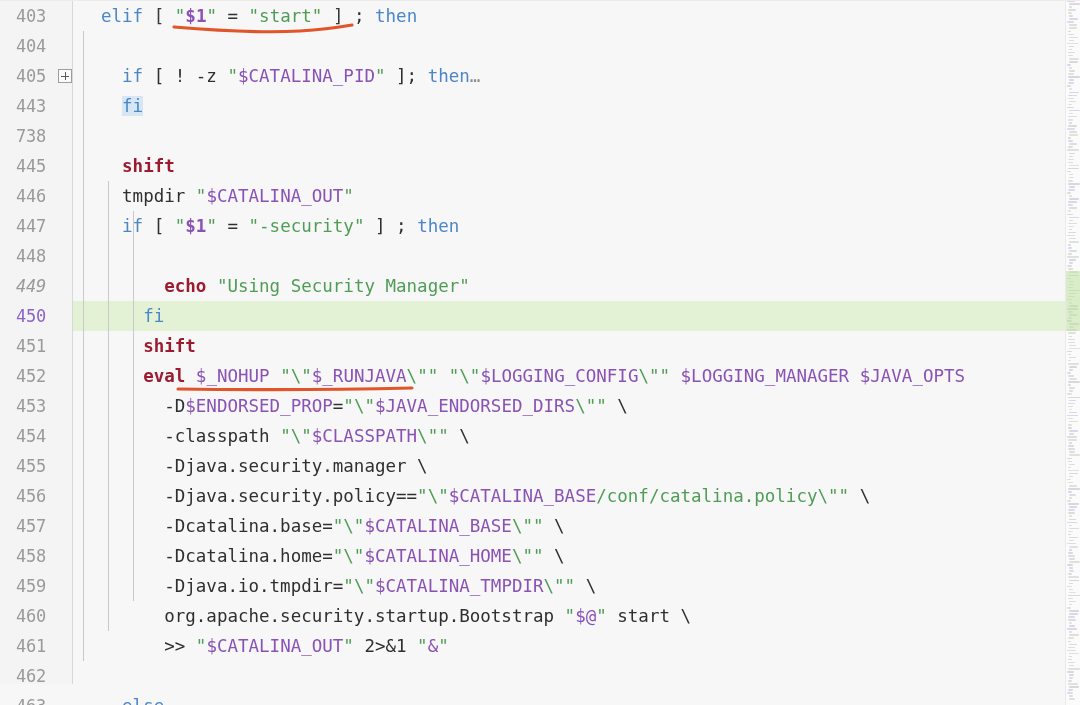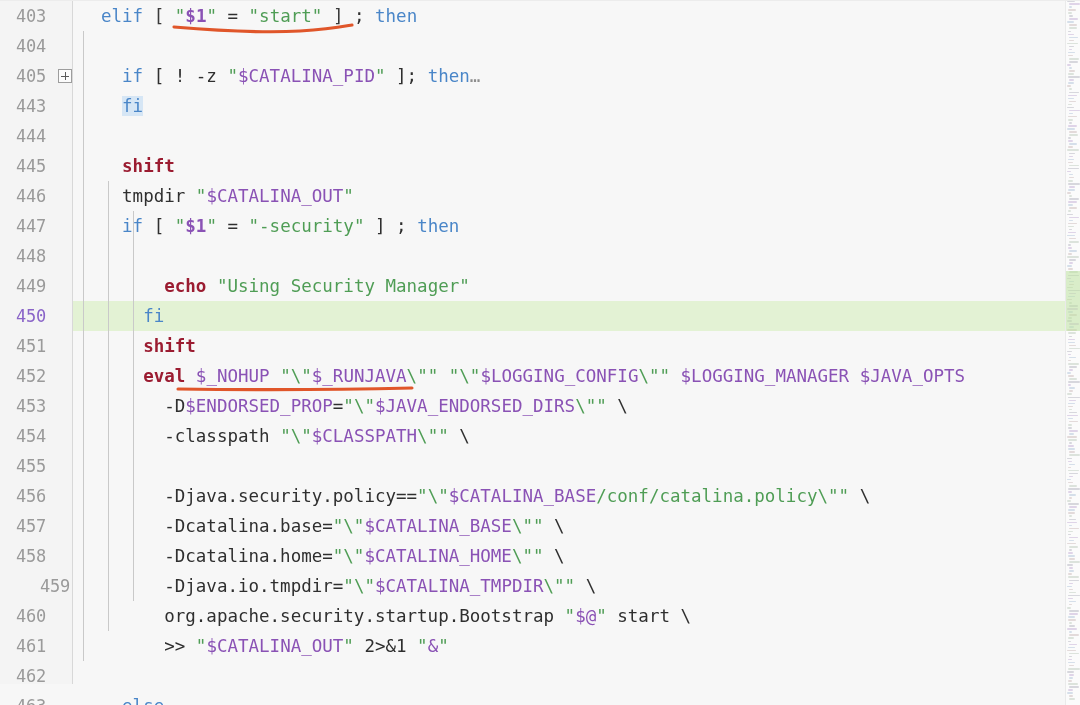--- a/index.html
+++ b/index.html
@@ -169,35 +169,35 @@
         <span class="linenum">404</span>
       </div>
       <div class="gutter-row" style="top: 61px;">
         <span class="linenum">405</span>
         <span class="fold-marker" title="+"></span>
       </div>
       <div class="gutter-row" style="top: 91px;">
         <span class="linenum">443</span>
       </div>
       <div class="gutter-row" style="top: 121px;">
-        <span class="linenum">444</span>
+        <span class="linenum">738</span>
       </div>
       <div class="gutter-row" style="top: 151px;">
         <span class="linenum">445</span>
       </div>
       <div class="gutter-row" style="top: 181px;">
         <span class="linenum">446</span>
       </div>
       <div class="gutter-row" style="top: 211px;">
         <span class="linenum">447</span>
       </div>
       <div class="gutter-row" style="top: 241px;">
         <span class="linenum">448</span>
       </div>
-      <div class="gutter-row" style="top: 271px;">
+      <div class="gutter-row" style="top: 271px; font-style: italic;">
         <span class="linenum">449</span>
       </div>
       <div class="gutter-row" style="top: 301px;">
         <span class="linenum current">450</span>
       </div>
       <div class="gutter-row" style="top: 331px;">
         <span class="linenum">451</span>
       </div>
       <div class="gutter-row" style="top: 361px;">
         <span class="linenum">452</span>
@@ -213,21 +213,21 @@
       </div>
       <div class="gutter-row" style="top: 481px;">
         <span class="linenum">456</span>
       </div>
       <div class="gutter-row" style="top: 511px;">
         <span class="linenum">457</span>
       </div>
       <div class="gutter-row" style="top: 541px;">
         <span class="linenum">458</span>
       </div>
-      <div class="gutter-row" style="top: 571px; padding-left: 24px;">
+      <div class="gutter-row" style="top: 571px;">
         <span class="linenum">459</span>
       </div>
       <div class="gutter-row" style="top: 601px;">
         <span class="linenum">460</span>
       </div>
       <div class="gutter-row" style="top: 631px;">
         <span class="linenum">461</span>
       </div>
       <div class="gutter-row" style="top: 661px; text-decoration: underline;">
         <span class="linenum">462</span>
@@ -249,21 +249,21 @@
       <div class="code-row" style="top: 121px; left: 28px;"></div>
       <div class="code-row" style="top: 151px; left: 28px;"><span class="tok-plain">  </span><span class="tok-builtin">shift</span></div>
       <div class="code-row" style="top: 181px; left: 28px;"><span class="tok-plain">  </span><span class="tok-plain">tmpdir</span><span class="tok-plain"> </span><span class="tok-str">"</span><span class="tok-var">$CATALINA_OUT</span><span class="tok-str">"</span></div>
       <div class="code-row" style="top: 211px; left: 28px;"><span class="tok-plain">  </span><span class="tok-kw">if</span><span class="tok-plain"> [ </span><span class="tok-str">"</span><span class="tok-varb">$1</span><span class="tok-str">"</span><span class="tok-plain"> = </span><span class="tok-str">"-security"</span><span class="tok-plain"> ] ; </span><span class="tok-kw">then</span></div>
       <div class="code-row" style="top: 271px; left: 28px;"><span class="tok-plain">      </span><span class="tok-builtin">echo</span><span class="tok-plain"> </span><span class="tok-str">"Using Security Manager"</span></div>
       <div class="code-row" style="top: 301px; left: 28px;"><span class="tok-plain">    </span><span class="tok-kw">fi</span></div>
       <div class="code-row" style="top: 331px; left: 28px;"><span class="tok-plain">    </span><span class="tok-builtin">shift</span></div>
       <div class="code-row" style="top: 361px; left: 28px;"><span class="tok-plain">    </span><span class="tok-builtin">eval</span><span class="tok-plain"> </span><span class="tok-var">$_NOHUP</span><span class="tok-plain"> </span><span class="tok-str">"\"</span><span class="tok-var">$_RUNJAVA</span><span class="tok-str">\""</span><span class="tok-plain"> </span><span class="tok-str">"\"</span><span class="tok-var">$LOGGING_CONFIG</span><span class="tok-str">\""</span><span class="tok-plain"> </span><span class="tok-var">$LOGGING_MANAGER</span><span class="tok-plain"> </span><span class="tok-var">$JAVA_OPTS</span></div>
       <div class="code-row" style="top: 391px; left: 28px;"><span class="tok-plain">      </span><span class="tok-plain">-D</span><span class="tok-var">$ENDORSED_PROP</span><span class="tok-plain">=</span><span class="tok-str">"\"</span><span class="tok-var">$JAVA_ENDORSED_DIRS</span><span class="tok-str">\""</span><span class="tok-plain"> \</span></div>
       <div class="code-row" style="top: 421px; left: 28px;"><span class="tok-plain">      </span><span class="tok-plain">-classpath </span><span class="tok-str">"\"</span><span class="tok-var">$CLASSPATH</span><span class="tok-str">\""</span><span class="tok-plain"> \</span></div>
-      <div class="code-row" style="top: 451px; left: 28px;"><span class="tok-plain">      </span></div>
+      <div class="code-row" style="top: 451px; left: 28px;"><span class="tok-plain">      </span><span class="tok-plain">-Djava.security.manager \</span></div>
       <div class="code-row" style="top: 481px; left: 28px;"><span class="tok-plain">      </span><span class="tok-plain">-Djava.security.policy==</span><span class="tok-str">"\"</span><span class="tok-var">$CATALINA_BASE</span><span class="tok-str">/conf/catalina.policy\""</span><span class="tok-plain"> \</span></div>
       <div class="code-row" style="top: 511px; left: 28px;"><span class="tok-plain">      </span><span class="tok-plain">-Dcatalina.base=</span><span class="tok-str">"\"</span><span class="tok-var">$CATALINA_BASE</span><span class="tok-str">\""</span><span class="tok-plain"> \</span></div>
       <div class="code-row" style="top: 541px; left: 28px;"><span class="tok-plain">      </span><span class="tok-plain">-Dcatalina.home=</span><span class="tok-str">"\"</span><span class="tok-var">$CATALINA_HOME</span><span class="tok-str">\""</span><span class="tok-plain"> \</span></div>
       <div class="code-row" style="top: 571px; left: 28px;"><span class="tok-plain">      </span><span class="tok-plain">-Djava.io.tmpdir=</span><span class="tok-str">"\"</span><span class="tok-var">$CATALINA_TMPDIR</span><span class="tok-str">\""</span><span class="tok-plain"> \</span></div>
       <div class="code-row" style="top: 601px; left: 28px;"><span class="tok-plain">      </span><span class="tok-plain">org.apache.security.startup.Bootstrap </span><span class="tok-str">"</span><span class="tok-var">$@</span><span class="tok-str">"</span><span class="tok-plain"> start \</span></div>
       <div class="code-row" style="top: 631px; left: 28px;"><span class="tok-plain">      </span><span class="tok-plain">&gt;&gt; </span><span class="tok-str">"</span><span class="tok-var">$CATALINA_OUT</span><span class="tok-str">"</span><span class="tok-plain"> 2&gt;&amp;1 </span><span class="tok-str">"</span><span class="tok-var">&amp;</span><span class="tok-str">"</span></div>
       <div class="code-row" style="top: 661px; left: 28px;"></div>
       <div class="code-row" style="top: 691px; left: 28px;"><span class="tok-plain">  </span><span class="tok-kw">else</span></div>
     </div>
 

